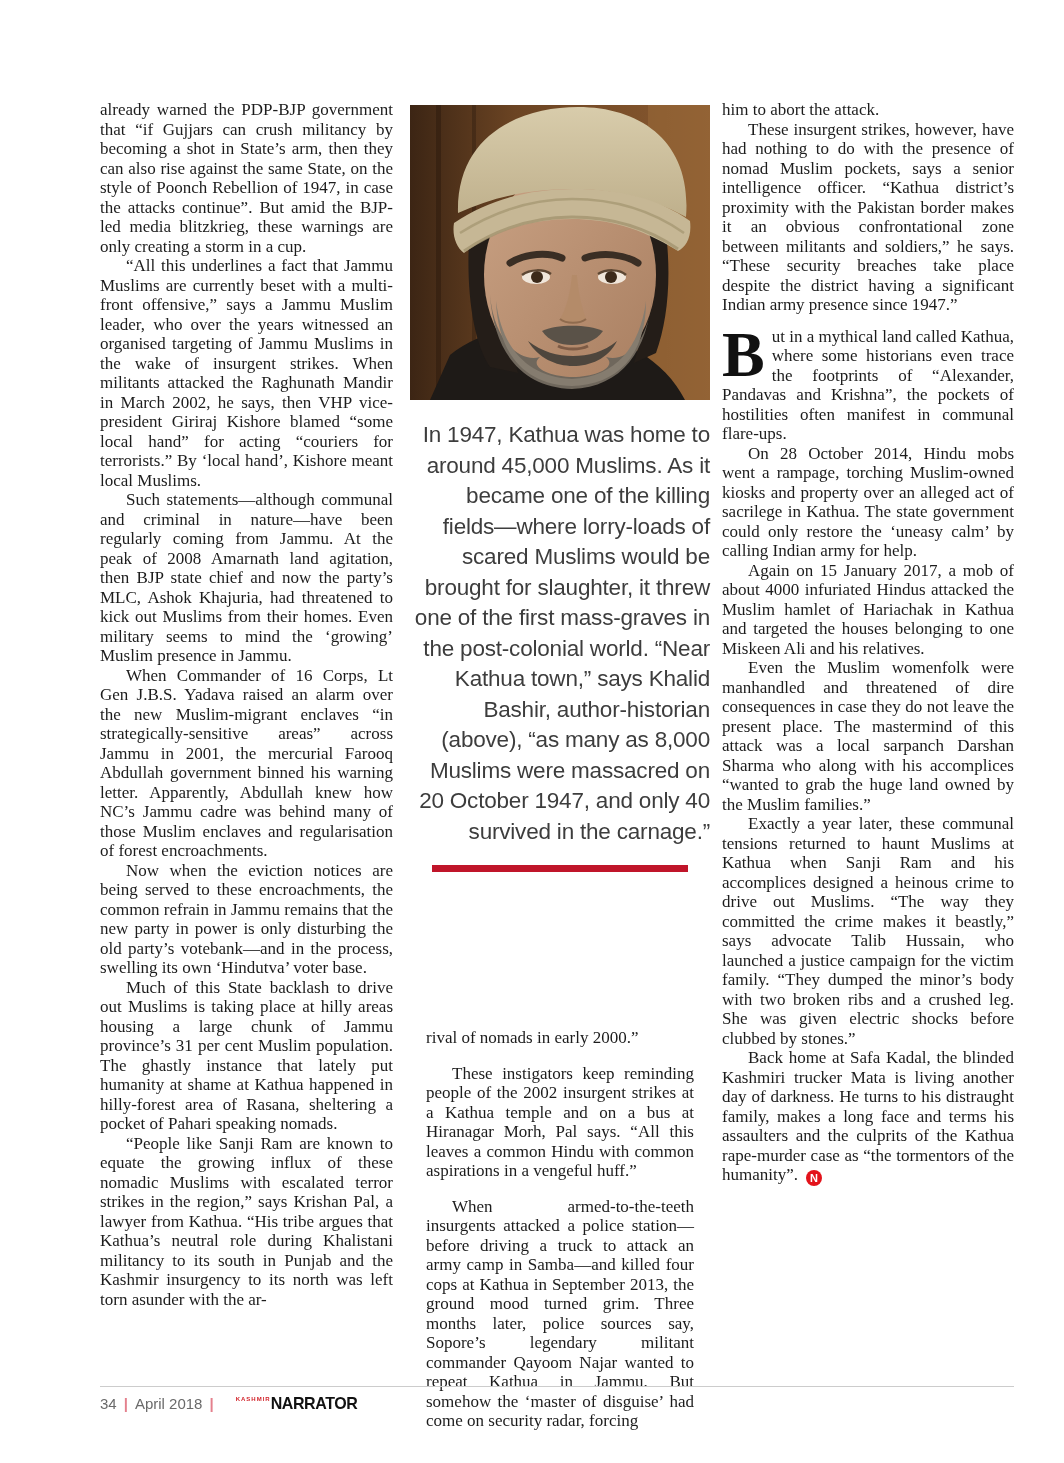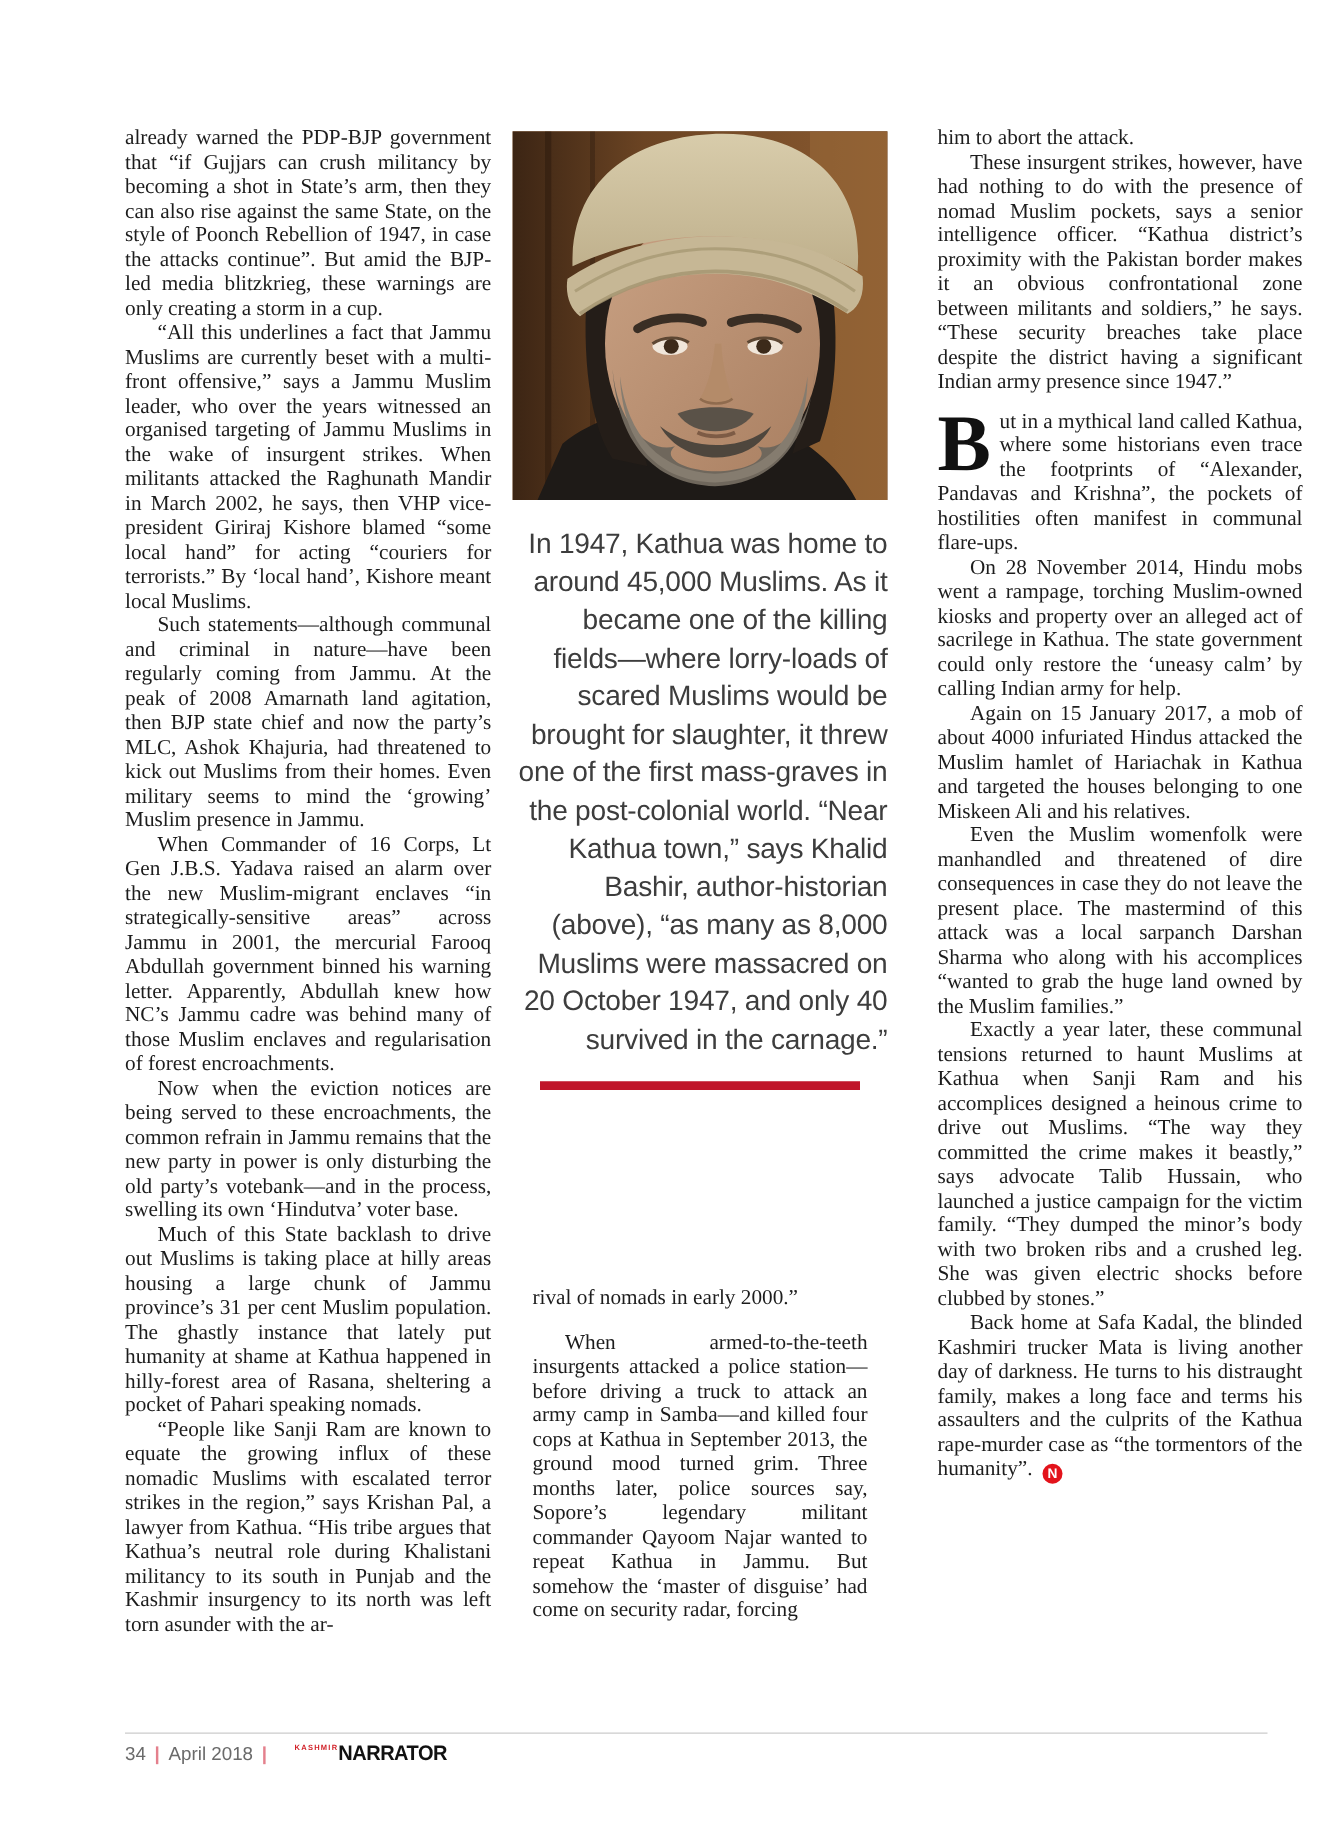--- a/index.html
+++ b/index.html
@@ -17,21 +17,21 @@
     top:100px;
     width:293px;
     text-align:justify;
     font-size:17px;
     line-height:19.5px;
     color:#1c1c1c;
     -webkit-hyphens:auto;
     hyphens:auto;
   }
   .col-1{left:100px;}
-  .col-3{left:750px;width:292px;}
+  .col-3{left:722px;width:292px;}
   .col p{margin:0;text-indent:26px;}
   .col p.no-indent{text-indent:0;}
   .col p.gap-top{margin-top:12px;}
 
   
   .col-2{position:absolute;left:410px;top:105px;width:300px;}
   .photo-frame{
     width:300px;height:295px;overflow:hidden;background:#6b4423;
   }
   .pull-quote{
@@ -175,30 +175,31 @@
 
         <path d="M148 241 C156 245 170 245 178 241" stroke="#7d5b45" stroke-width="3" fill="none"></path>
       </svg>
     </div>
     <div class="pull-quote">In 1947, Kathua was home to around 45,000 Muslims. As it became one of the killing fields—where lorry-loads of scared Muslims would be brought for slaughter, it threw one of the first mass-graves in the post-colonial world. “Near Kathua town,” says Khalid Bashir, author-historian (above), “as many as 8,000 Muslims were massacred on 20 October 1947, and only 40 survived in the carnage.”</div>
     <div class="quote-rule"></div>
   </div>
 
   <div class="col-2-lower">
     <p class="no-indent">rival of nomads in early 2000.”</p>
+    <p>These instigators keep reminding people of the 2002 insurgent strikes at a Kathua temple and on a bus at Hiranagar Morh, Pal says. “All this leaves a common Hindu with common aspirations in a vengeful huff.”</p>
     <p>When armed-to-the-teeth insurgents attacked a police station—before driving a truck to attack an army camp in Samba—and killed four cops at Kathua in September 2013, the ground mood turned grim. Three months later, police sources say, Sopore’s legendary militant commander Qayoom Najar wanted to repeat Kathua in Jammu. But somehow the ‘master of disguise’ had come on security radar, forcing</p>
   </div>
 
   <div class="col col-3">
     <p class="no-indent">him to abort the attack.</p>
     <p>These insurgent strikes, however, have had nothing to do with the presence of nomad Muslim pockets, says a senior intelligence officer. “Kathua district’s proximity with the Pakistan border makes it an obvious confrontational zone between militants and soldiers,” he says. “These security breaches take place despite the district having a significant Indian army presence since 1947.”</p>
     <p class="no-indent gap-top">
       <span class="dropcap">B</span><span>ut in a mythical land called Kathua, where some historians even trace the footprints of “Alexander, Pandavas and Krishna”, the pockets of hostilities often manifest in communal flare-ups.</span>
     </p>
-    <p>On 28 November 2014, Hindu mobs went a rampage, torching Muslim-owned kiosks and property over an alleged act of sacrilege in Kathua. The state government could only restore the ‘uneasy calm’ by calling Indian army for help.</p>
+    <p>On 28 October 2014, Hindu mobs went a rampage, torching Muslim-owned kiosks and property over an alleged act of sacrilege in Kathua. The state government could only restore the ‘uneasy calm’ by calling Indian army for help.</p>
     <p>Again on 15 January 2017, a mob of about 4000 infuriated Hindus attacked the Muslim hamlet of Hariachak in Kathua and targeted the houses belonging to one Miskeen Ali and his relatives.</p>
     <p>Even the Muslim womenfolk were manhandled and threatened of dire consequences in case they do not leave the present place. The mastermind of this attack was a local sarpanch Darshan Sharma who along with his accomplices “wanted to grab the huge land owned by the Muslim families.”</p>
     <p>Exactly a year later, these communal tensions returned to haunt Muslims at Kathua when Sanji Ram and his accomplices designed a heinous crime to drive out Muslims. “The way they committed the crime makes it beastly,” says advocate Talib Hussain, who launched a justice campaign for the victim family. “They dumped the minor’s body with two broken ribs and a crushed leg. She was given electric shocks before clubbed by stones.”</p>
     <p>
       <span>Back home at Safa Kadal, the blinded Kashmiri trucker Mata is living another day of darkness. He turns to his distraught family, makes a long face and terms his assaulters and the culprits of the Kathua rape-murder case as “the tormentors of the humanity”.</span><span class="end-mark">N</span>
     </p>
   </div>
 
   <div class="footer-rule"></div>
   <div class="footer">

